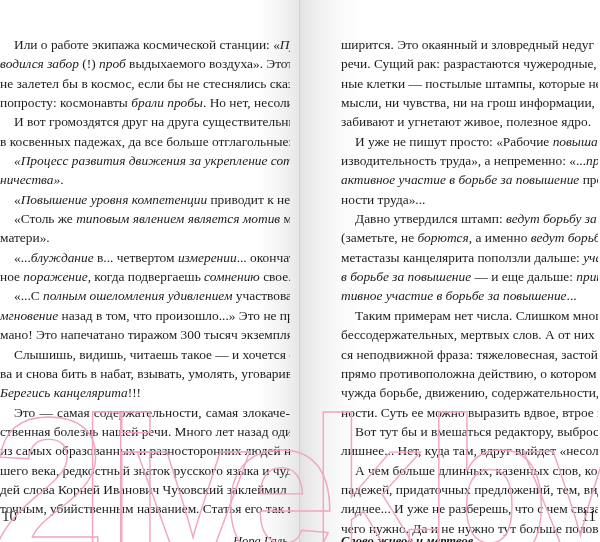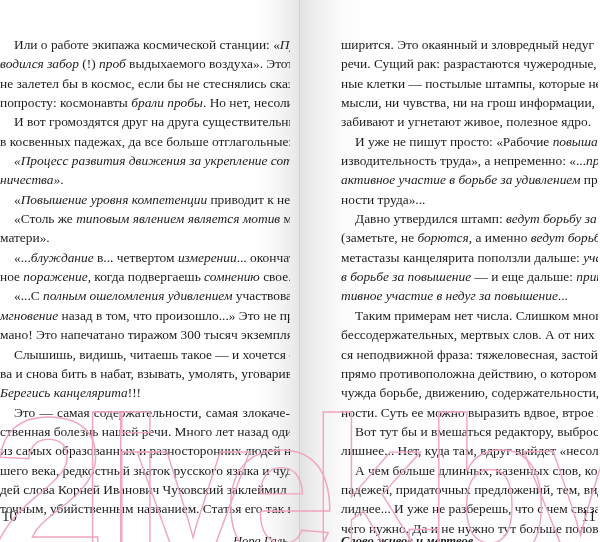--- a/index.html
+++ b/index.html
@@ -72,27 +72,27 @@
   </div>
   <div class="page page-right">
     <div class="text-block" id="right-text">
         <span class="line">ширится. Это окаянный и зловредный недуг нашей</span>
         <span class="line">речи. Сущий рак: разрастаются чужеродные, губитель-</span>
         <span class="line">ные клетки — постылые штампы, которые не несут ни</span>
         <span class="line">мысли, ни чувства, ни на грош информации, а лишь</span>
         <span class="line last">забивают и угнетают живое, полезное ядро.</span>
         <span class="line indent">И уже не пишут просто: «Рабочие <i>повышают</i> про-</span>
         <span class="line">изводительность труда», а непременно: «...<i>принимают</i></span>
-        <span class="line"><i>активное участие в борьбе за удивлением</i> производитель-</span>
+        <span class="line"><i>активное участие в борьбе за повышение</i> производитель-</span>
         <span class="line last">ности труда»...</span>
         <span class="line indent">Давно утвердился штамп: <i>ведут борьбу за повышение</i></span>
         <span class="line">(заметьте, не <i>борются</i>, а именно <i>ведут борьбу</i>!). Но вот</span>
         <span class="line">метастазы канцелярита поползли дальше: <i>участвуют</i></span>
         <span class="line"><i>в борьбе за повышение</i> — и еще дальше: <i>принимают ак-</i></span>
-        <span class="line last"><i>тивное участие в недуг за повышение</i>...</span>
+        <span class="line last"><i>тивное участие в борьбе за повышение</i>...</span>
         <span class="line indent">Таким примерам нет числа. Слишком много пустых,</span>
         <span class="line">бессодержательных, мертвых слов. А от них становит-</span>
         <span class="line">ся неподвижной фраза: тяжеловесная, застойная, она</span>
         <span class="line">прямо противоположна действию, о котором говорит,</span>
         <span class="line">чужда борьбе, движению, содержательности, эконом-</span>
         <span class="line">ности. Суть ее можно выразить вдвое, втрое короче —</span>
         <span class="line indent">Вот тут бы и вмешаться редактору, выбросить все</span>
         <span class="line last">лишнее... Нет, куда там, вдруг выйдет «несолидно»!</span>
         <span class="line indent">А чем больше длинных, казенных слов, косвенных</span>
         <span class="line">падежей, придаточных предложений, тем, видите ли, со-</span>

